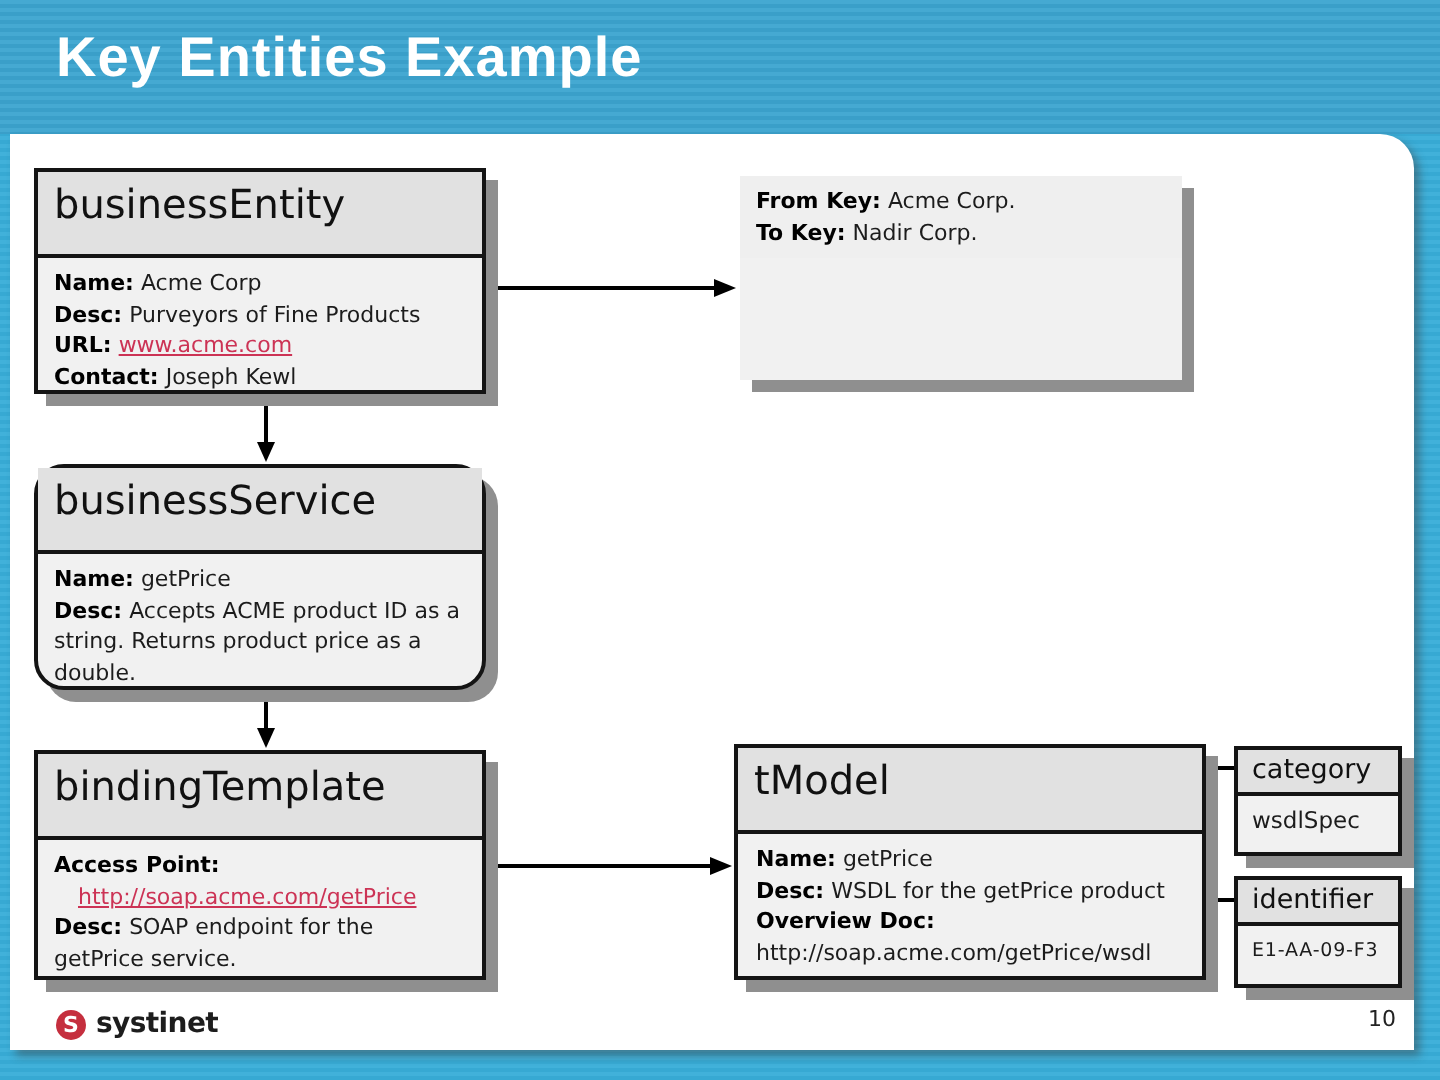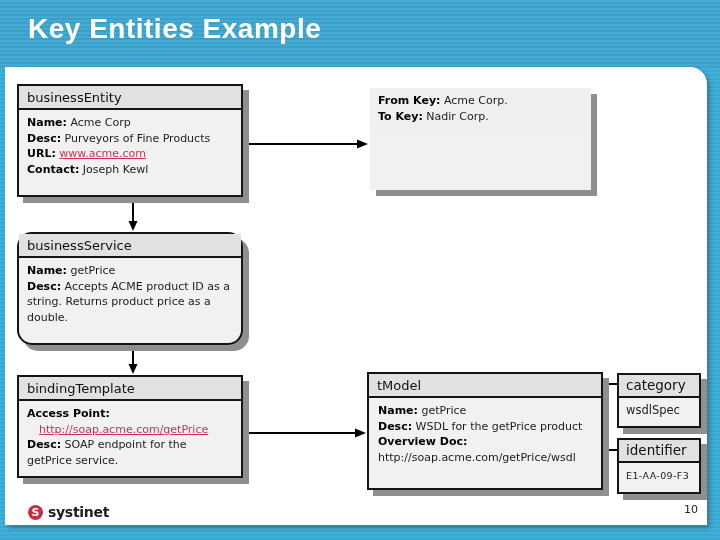--- a/index.html
+++ b/index.html
@@ -24,36 +24,36 @@
   }
   .connectors { position:absolute; left:0; top:0; width:720px; height:540px; }
 
   .ebox {
     position:absolute; box-sizing:border-box;
     background:#f1f1f1; border:2px solid #141414;
     box-shadow:6px 6px 0 #8f8f8f;
   }
   .ebox-h {
     box-sizing:border-box; background:#e1e1e1; border-bottom:2px solid #141414;
-    padding:4px 8px 3px; font-size:13px; color:#111; white-space:nowrap; overflow:hidden;
+    padding:4px 8px 13px; font-size:20px; color:#111; white-space:nowrap; overflow:hidden;
   }
   .ebox-b { padding:5px 8px; font-size:11px; line-height:15.5px; color:#1c1c1c; }
   .lbl { font-weight:bold; color:#000; }
   .link { color:#cc3355; text-decoration:underline; cursor:pointer; }
   .indent { padding-left:12px; }
 
   
   .ebox.noborder { border:none; box-shadow:6px 6px 0 #8f8f8f; }
   .ebox.noborder .ebox-h { border-bottom:3px solid #ffffff; background:#e3e3e3; }
   .ebox.noborder .ebox-b { background:#efefef; }
 
   #box-be { left:17px; top:84px;  width:226px; height:113px; }
   #box-pa { left:370px; top:88px; width:221px; height:102px; }
   #box-bs { left:17px; top:232px; width:226px; height:113px;border-radius:15px; }
-  #box-bt { left:17px; top:375px; width:226px; height:103px; }
+  #box-bt { left:17px; top:375px; width:226px; height:115px; }
   #box-tm { left:367px; top:372px; width:236px; height:118px; }
   #box-tm .ebox-b { padding:5px 9px; }
 
   .smallbox .ebox-h { font-size:13.5px; padding:2px 7px 3px; }
   .smallbox .ebox-b { font-size:11.5px; padding:5px 7px; }
   #box-cat { left:617px; top:373px; width:84px; height:55px; }
   #box-id  { left:617px; top:438px; width:84px; height:56px; }
   #box-id .ebox-b { font-size:9.5px; letter-spacing:0.4px; }
 
   .footer-logo { position:absolute; left:28px; top:504px; display:flex; align-items:center; }

